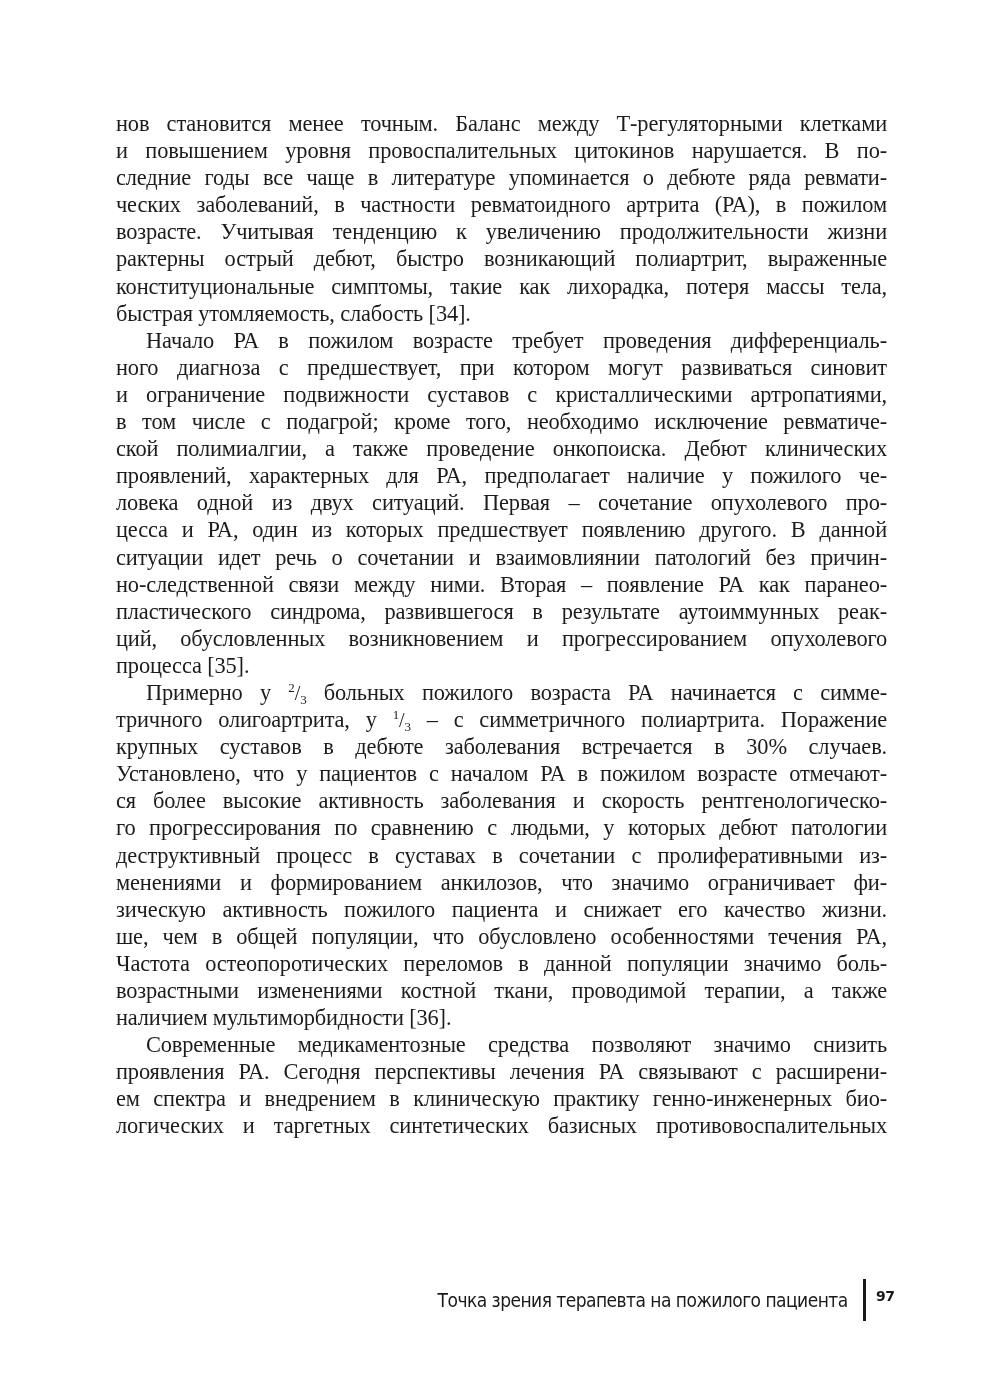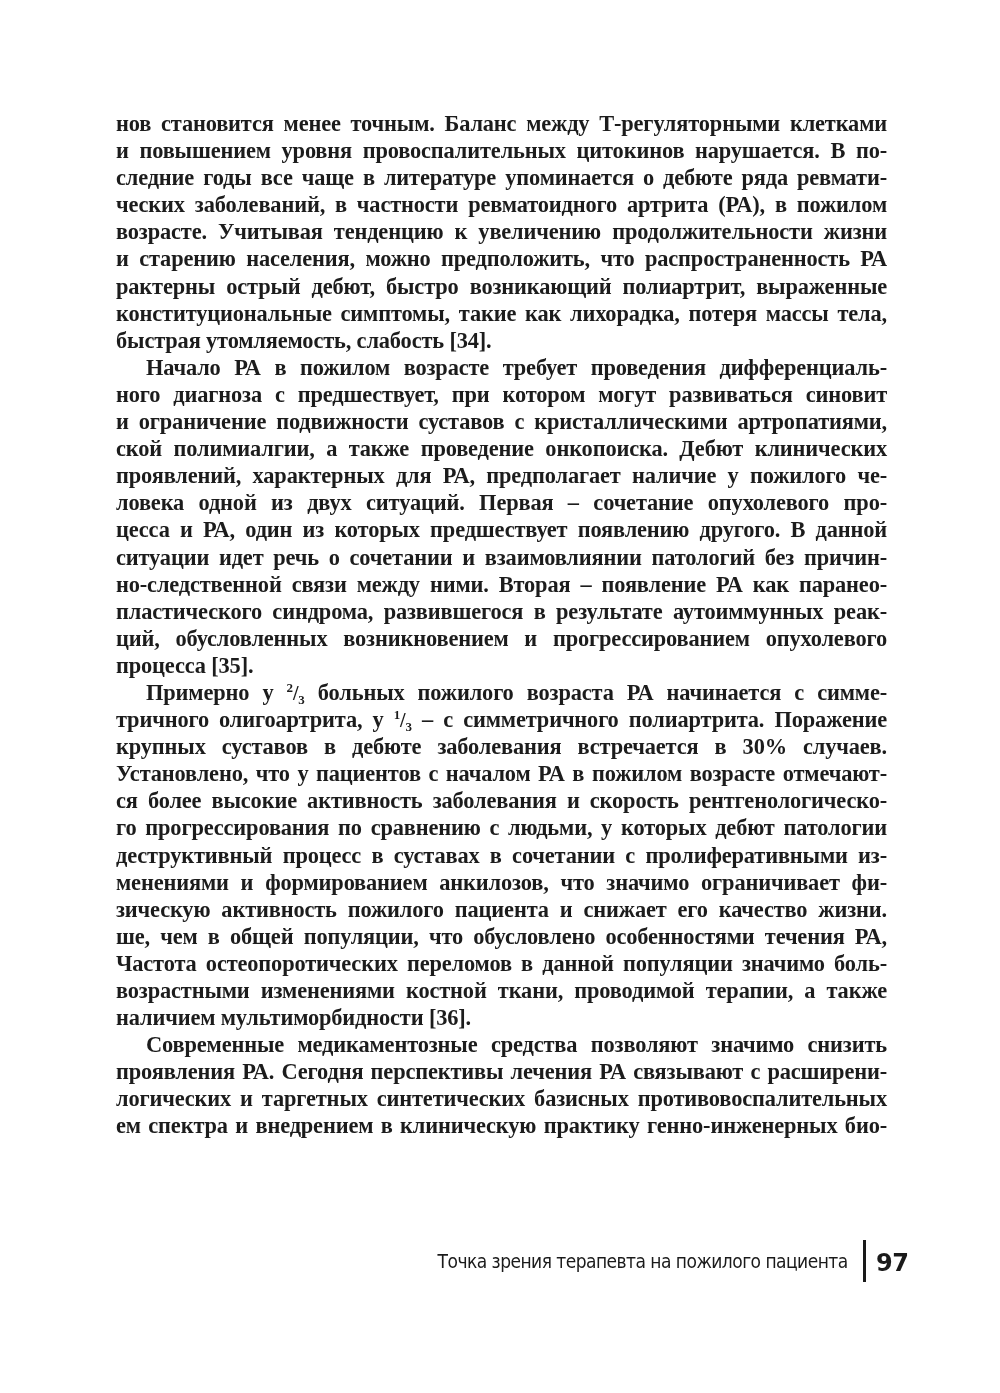--- a/index.html
+++ b/index.html
@@ -31,39 +31,38 @@
     color: #1c1c1c;
     letter-spacing: -0.15px;
   }
   .line {
     display: block;
     white-space: nowrap;
     text-align: justify;
     text-align-last: justify;
     height: 27.1px;
     overflow: visible;
-    font-weight: bold;
   }
   .line.last {
     text-align-last: left;
   }
   .line.indent {
     padding-left: 30px;
   }
   .frac {
     font-size: 13px;
     position: relative;
   }
   .frac .num { position: relative; top: -8px; }
   .frac .den { position: relative; top: 4px; }
   .frac .slash { font-size: 20px; position: relative; top: 0px; }
   .footer {
     position: absolute;
     left: 0;
-    top: 1236px;
+    top: 1275px;
     width: 1000px;
     height: 50px;
   }
   .running-title {
     position: absolute;
     right: 152px;
     top: 14px;
     font-family: "DejaVu Sans", "Liberation Sans", sans-serif;
     font-size: 19px;
     color: #1a1a1a;
@@ -79,48 +78,48 @@
     width: 2.5px;
     height: 42px;
     background: #1a1a1a;
   }
   .page-number {
     position: absolute;
     left: 876px;
     top: 13px;
     font-family: "DejaVu Sans", "Liberation Sans", sans-serif;
     font-weight: bold;
-    font-size: 24px;
+    font-size: 14px;
     color: #1a1a1a;
     letter-spacing: -0.5px;
   }
 </style>
 </head>
 <body>
 
 <div class="page">
 
   <div class="text-block">
 
     <div>
       <span class="line">нов становится менее точным. Баланс между Т-регуляторными клетками</span>
       <span class="line">и повышением уровня провоспалительных цитокинов нарушается. В по-</span>
       <span class="line">следние годы все чаще в литературе упоминается о дебюте ряда ревмати-</span>
       <span class="line">ческих заболеваний, в частности ревматоидного артрита (РА), в пожилом</span>
       <span class="line">возрасте. Учитывая тенденцию к увеличению продолжительности жизни</span>
-      <span class="line">и старению населения, можно предположить, что распространенность РА</span>
       <span class="line">рактерны острый дебют, быстро возникающий полиартрит, выраженные</span>
       <span class="line">конституциональные симптомы, такие как лихорадка, потеря массы тела,</span>
       <span class="line last">быстрая утомляемость, слабость [34].</span>
     </div>
 
     <div>
       <span class="line indent">Начало РА в пожилом возрасте требует проведения дифференциаль-</span>
       <span class="line">ного диагноза с предшествует, при котором могут развиваться синовит</span>
       <span class="line">и ограничение подвижности суставов с кристаллическими артропатиями,</span>
+      <span class="line">в том числе с подагрой; кроме того, необходимо исключение ревматиче-</span>
       <span class="line">ской полимиалгии, а также проведение онкопоиска. Дебют клинических</span>
       <span class="line">проявлений, характерных для РА, предполагает наличие у пожилого че-</span>
       <span class="line">ловека одной из двух ситуаций. Первая – сочетание опухолевого про-</span>
       <span class="line">цесса и РА, один из которых предшествует появлению другого. В данной</span>
       <span class="line">ситуации идет речь о сочетании и взаимовлиянии патологий без причин-</span>
       <span class="line">но-следственной связи между ними. Вторая – появление РА как паранео-</span>
       <span class="line">пластического синдрома, развившегося в результате аутоиммунных реак-</span>
       <span class="line">ций, обусловленных возникновением и прогрессированием опухолевого</span>
       <span class="line last">процесса [35].</span>
     </div>
@@ -137,22 +136,22 @@
       <span class="line">зическую активность пожилого пациента и снижает его качество жизни.</span>
       <span class="line">ше, чем в общей популяции, что обусловлено особенностями течения РА,</span>
       <span class="line">Частота остеопоротических переломов в данной популяции значимо боль-</span>
       <span class="line">возрастными изменениями костной ткани, проводимой терапии, а также</span>
       <span class="line last">наличием мультиморбидности [36].</span>
     </div>
 
     <div>
       <span class="line indent">Современные медикаментозные средства позволяют значимо снизить</span>
       <span class="line">проявления РА. Сегодня перспективы лечения РА связывают с расширени-</span>
+      <span class="line">ем спектра и внедрением в клиническую практику генно-инженерных био-</span>
       <span class="line">логических и таргетных синтетических базисных противовоспалительных</span>
-      <span class="line">ем спектра и внедрением в клиническую практику генно-инженерных био-</span>
     </div>
 
   </div>
 
   <div class="footer">
     <span class="running-title">Точка зрения терапевта на пожилого пациента</span>
     <span class="footer-rule"></span>
     <span class="page-number">97</span>
   </div>
 

